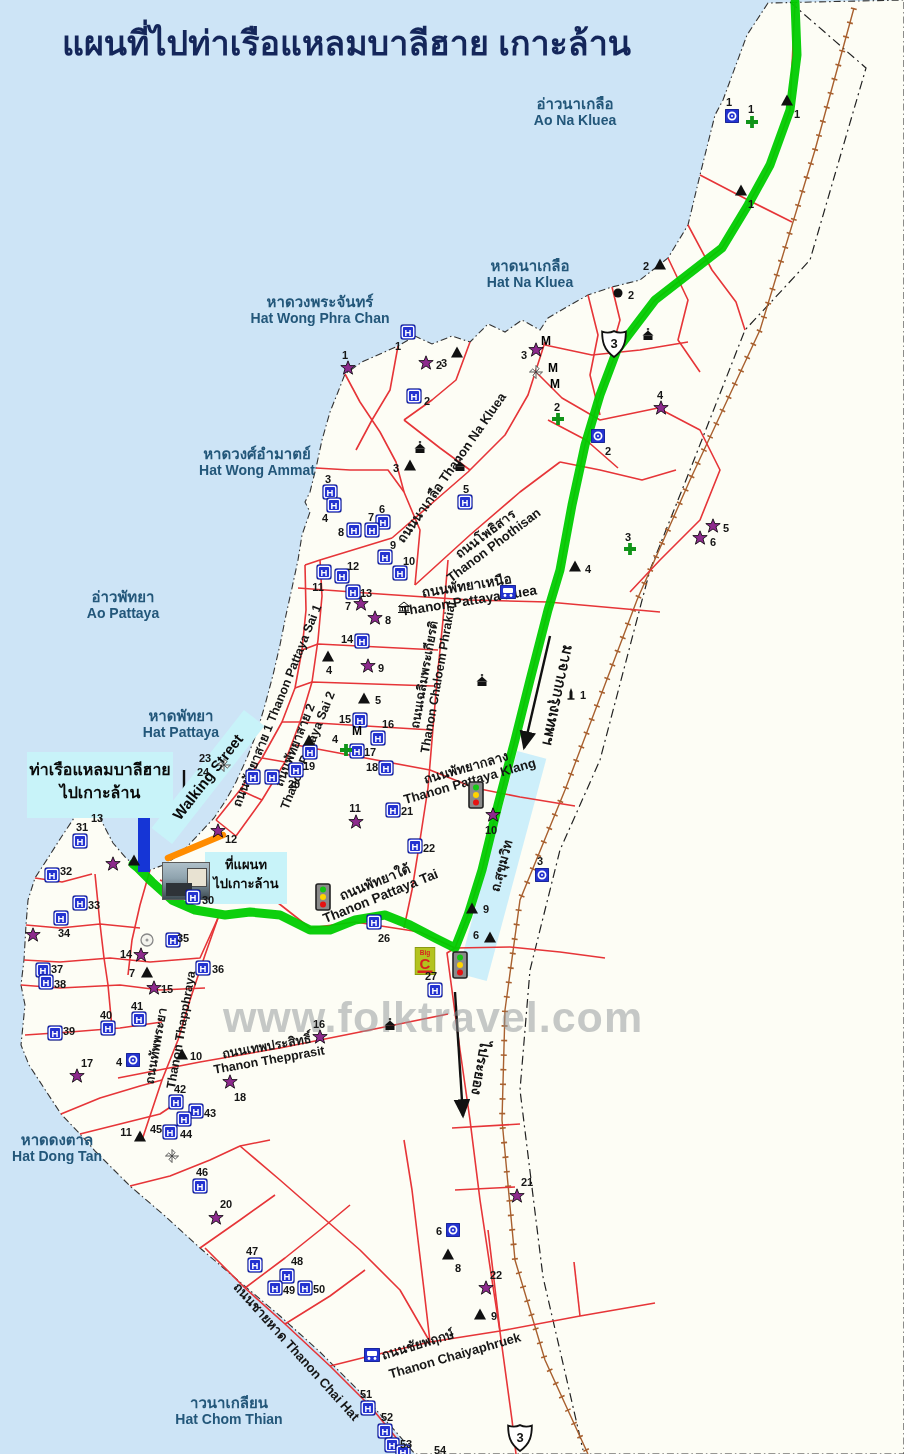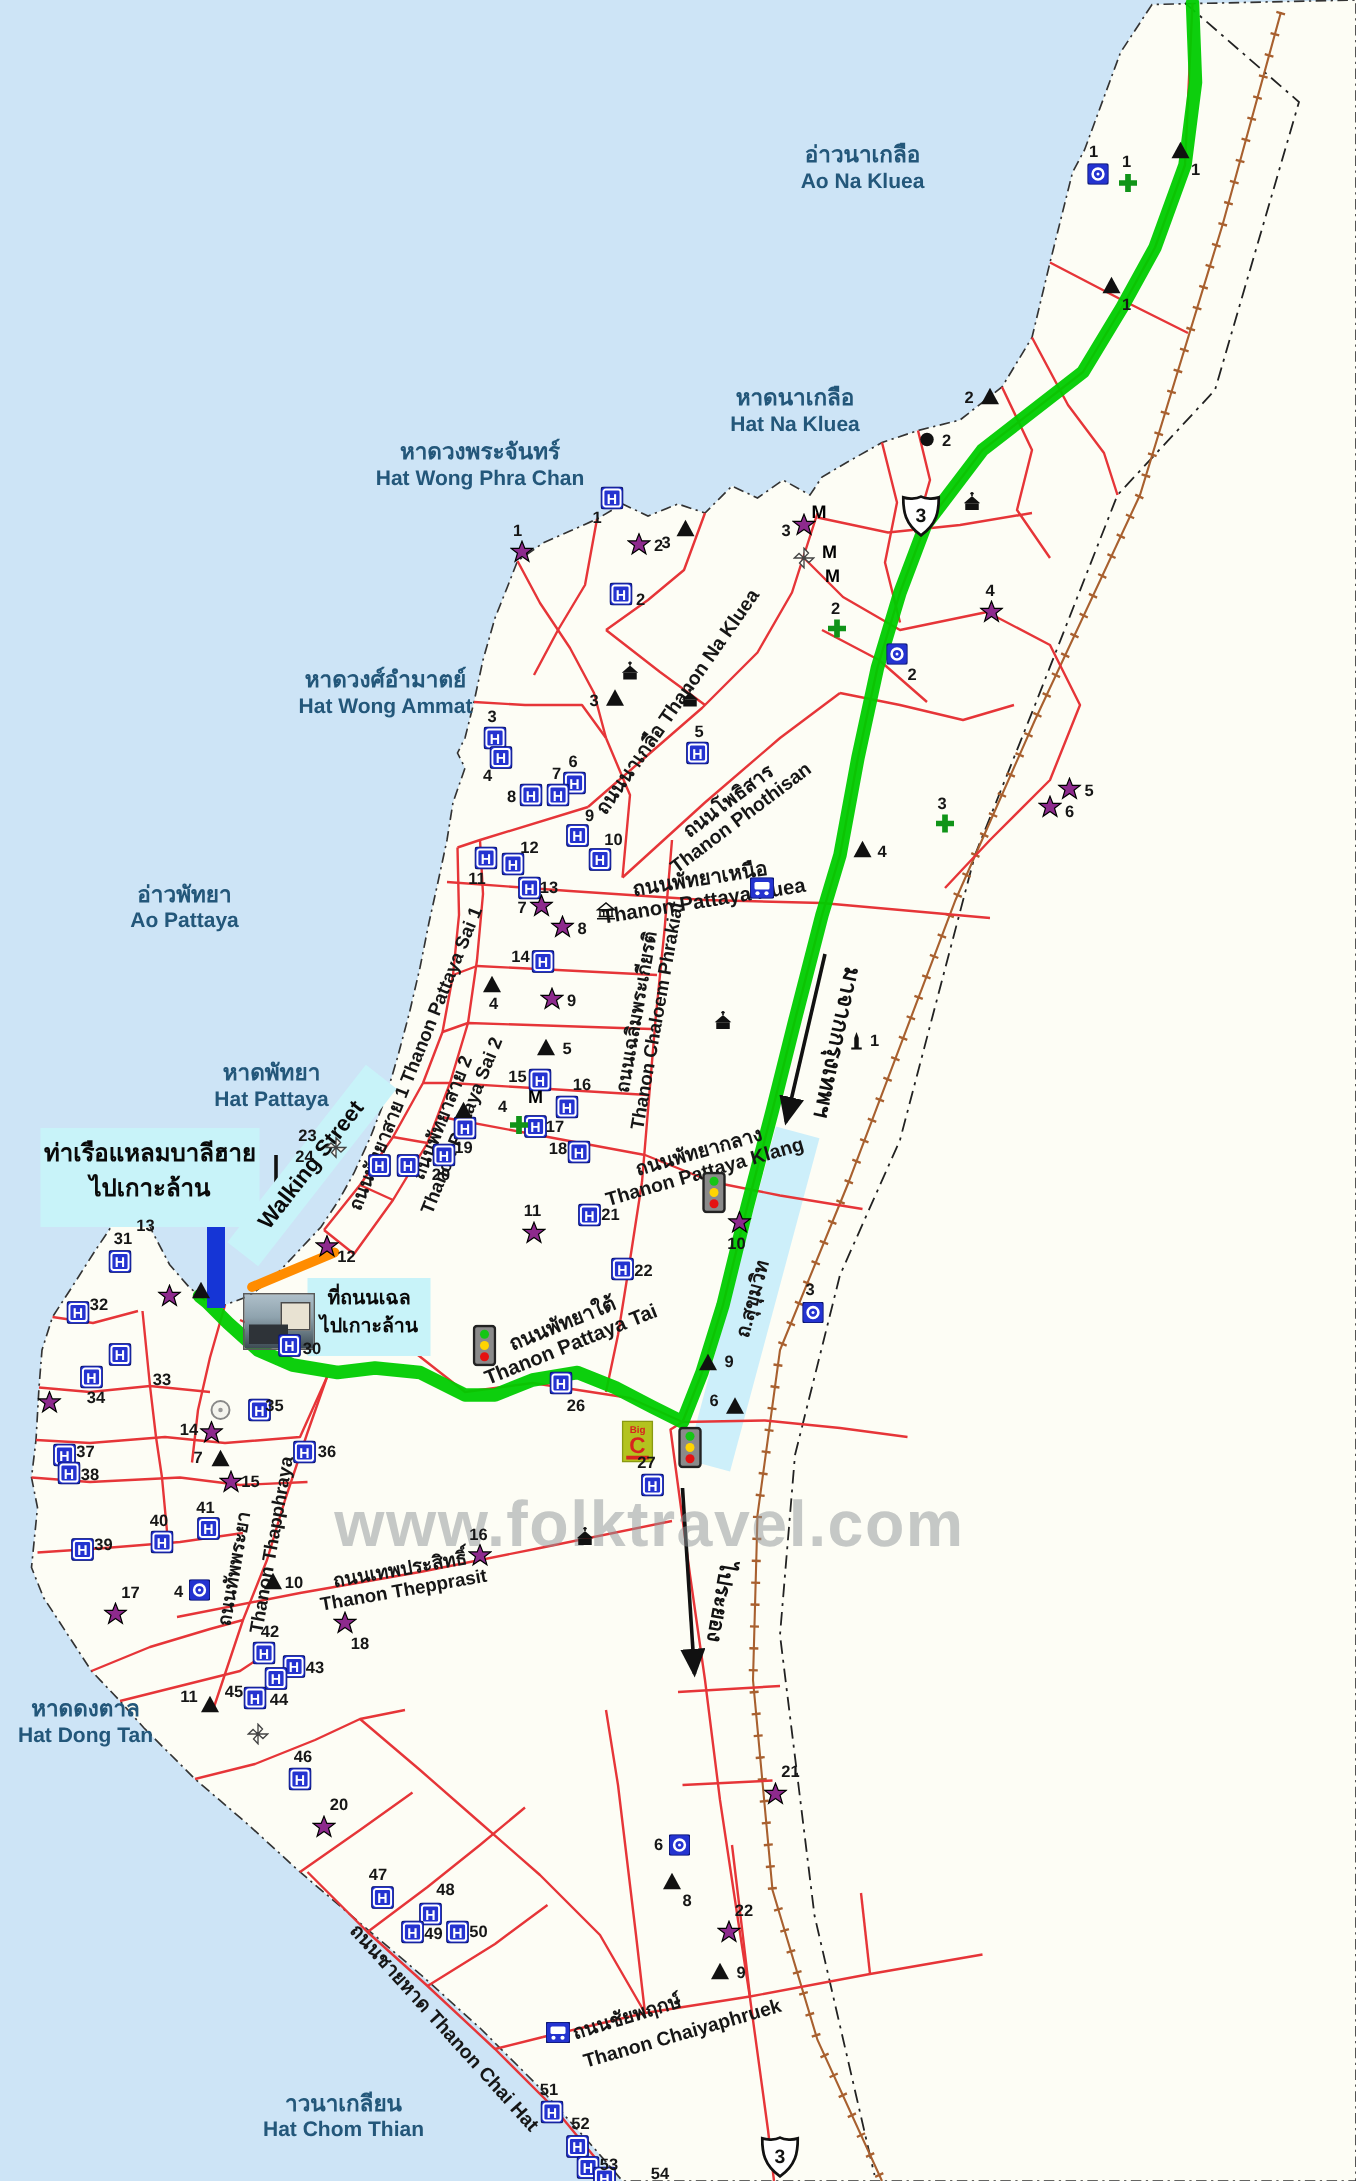--- a/index.html
+++ b/index.html
@@ -122,30 +122,31 @@
     <div class="ph-h"></div>
   </div>
 
   <div id="watermark">www.folktravel.com</div>
 
   <div class="cyan-box" id="box-pier" style="font-size: 16px; padding-top: 6px; left: 27px; top: 752px; width: 146px; height: 60px;">
     <span style="display:block;text-align:center;">ท่าเรือแหลมบาลีฮาย</span>
     <span style="display:block;">ไปเกาะล้าน</span>
   </div>
   <div class="cyan-box" id="box-parking" style="font-size: 13px; padding-top: 4px; left: 205px; top: 852px; width: 82px; height: 48px;">
-    <span style="display:block;">ที่ถนนเฉล</span>
+    <span style="display:block;">ที่แผนท</span>
     <span style="display:block;">ไปเกาะล้าน</span>
   </div>
   <div class="cyan-box" id="box-walking" style="font-size: 15px; left: 133px; top: 764px; width: 150px; height: 26px; line-height: 26px; transform: rotate(-52deg);">
     <span>Walking Street</span>
   </div>
   <div class="road-label" id="sukhumvit-text" style="font-size: 13px; left: 502px; top: 866px; transform: translate(-50%, -50%) rotate(-75deg); z-index: 6;">
     <span>ถ.สุขุมวิท</span>
   </div>
 
+  <div id="title">แผนที่ไปท่าเรือแหลมบาลีฮาย เกาะล้าน</div>
   <div id="markers" class="layer">
       <div class="marker" style="left: 408px; top: 332px;"><svg width="15" height="15">
           <rect width="15" height="15" rx="2.5" fill="#2433d0" stroke="#0b1670"></rect>
           <rect x="1.8" y="1.8" width="11.4" height="11.4" rx="1.6" fill="none" stroke="#fff" stroke-width="1.3"></rect>
           <text x="7.5" y="11.2" text-anchor="middle" font-size="9.5" font-weight="bold" fill="#fff" font-family="Liberation Sans,sans-serif">H</text>
         </svg></div>
       <div class="num" style="left: 398px; top: 346px;">1</div>
       <div class="marker" style="left: 414px; top: 396px;"><svg width="15" height="15">
           <rect width="15" height="15" rx="2.5" fill="#2433d0" stroke="#0b1670"></rect>
           <rect x="1.8" y="1.8" width="11.4" height="11.4" rx="1.6" fill="none" stroke="#fff" stroke-width="1.3"></rect>
@@ -312,21 +313,21 @@
           <rect width="15" height="15" rx="2.5" fill="#2433d0" stroke="#0b1670"></rect>
           <rect x="1.8" y="1.8" width="11.4" height="11.4" rx="1.6" fill="none" stroke="#fff" stroke-width="1.3"></rect>
           <text x="7.5" y="11.2" text-anchor="middle" font-size="9.5" font-weight="bold" fill="#fff" font-family="Liberation Sans,sans-serif">H</text>
         </svg></div>
       <div class="num" style="left: 66px; top: 871px;">32</div>
       <div class="marker" style="left: 80px; top: 903px;"><svg width="15" height="15">
           <rect width="15" height="15" rx="2.5" fill="#2433d0" stroke="#0b1670"></rect>
           <rect x="1.8" y="1.8" width="11.4" height="11.4" rx="1.6" fill="none" stroke="#fff" stroke-width="1.3"></rect>
           <text x="7.5" y="11.2" text-anchor="middle" font-size="9.5" font-weight="bold" fill="#fff" font-family="Liberation Sans,sans-serif">H</text>
         </svg></div>
-      <div class="num" style="left: 108px; top: 905px; margin-top: 16px;">33</div>
+      <div class="num" style="left: 94px; top: 905px;">33</div>
       <div class="marker" style="left: 61px; top: 918px;"><svg width="15" height="15">
           <rect width="15" height="15" rx="2.5" fill="#2433d0" stroke="#0b1670"></rect>
           <rect x="1.8" y="1.8" width="11.4" height="11.4" rx="1.6" fill="none" stroke="#fff" stroke-width="1.3"></rect>
           <text x="7.5" y="11.2" text-anchor="middle" font-size="9.5" font-weight="bold" fill="#fff" font-family="Liberation Sans,sans-serif">H</text>
         </svg></div>
       <div class="num" style="left: 64px; top: 933px;">34</div>
       <div class="marker" style="left: 173px; top: 940px;"><svg width="15" height="15">
           <rect width="15" height="15" rx="2.5" fill="#2433d0" stroke="#0b1670"></rect>
           <rect x="1.8" y="1.8" width="11.4" height="11.4" rx="1.6" fill="none" stroke="#fff" stroke-width="1.3"></rect>
           <text x="7.5" y="11.2" text-anchor="middle" font-size="9.5" font-weight="bold" fill="#fff" font-family="Liberation Sans,sans-serif">H</text>

